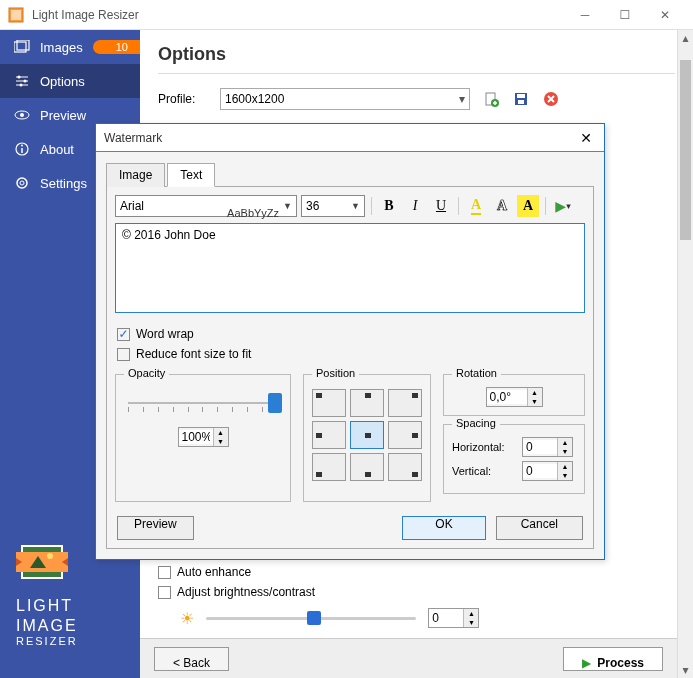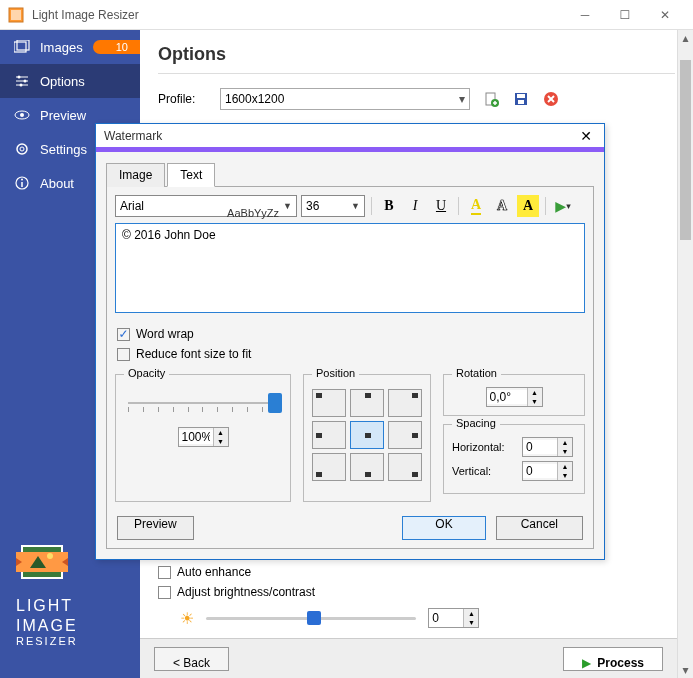--- a/index.html
+++ b/index.html
@@ -50,21 +50,21 @@
 .spin .spinbtns span { font-size: 7px; height: 9px; width: 14px; text-align: center; line-height: 9px; background: #eee; }
 
 
 .bottom-bar { position: absolute; left: 0; right: 16px; bottom: 0; height: 40px; background: #eee; display: flex; align-items: center; justify-content: space-between; padding: 0 14px; border-top: 1px solid #ccc; }
 .btn { height: 24px; border: 1px solid #999; background: #f4f4f4; padding: 0 18px; display: flex; align-items: flex-end; gap: 6px; cursor: pointer; font-size: 12px; }
 .btn.process { background: #fff; }
 .btn.process .tri { color: #2a9d2a; }
 
 
 .dialog { position: absolute; left: 95px; top: 123px; width: 510px; background: #f4f4f4; border: 1.5px solid #1a6ec8; box-shadow: 2px 2px 6px rgba(0,0,0,0.15); }
-.dialog-titlebar { background: #fff; height: 28px; display: flex; align-items: center; padding: 0 8px; border-bottom: 5px solid #8b5cf6; }
+.dialog-titlebar { background: #fff; height: 28px; display: flex; align-items: center; padding: 0 8px; border-bottom: 1px solid #8b5cf6; }
 .dialog-titlebar .dt { flex: 1; font-size: 12px; color: #333; }
 .close-x { width: 20px; height: 20px; display: flex; align-items: center; justify-content: center; cursor: pointer; font-size: 14px; }
 
 .dialog-body { padding: 10px; }
 .tabs { display: flex; border-bottom: 1px solid #aaa; }
 .tab { padding: 4px 12px; border: 1px solid #aaa; border-bottom: none; background: #eee; margin-right: 2px; position: relative; top: 1px; cursor: pointer; }
 .tab.active { background: #fff; border-bottom: 1px solid #fff; }
 .tab-content { border: 1px solid #aaa; border-top: none; background: #fff; padding: 8px; }
 
 .toolbar { display: flex; align-items: center; gap: 4px; margin-bottom: 6px; flex-wrap: nowrap; }
@@ -168,35 +168,35 @@
           <svg width="16" height="14">
             <ellipse cx="8" cy="7" rx="7" ry="4" fill="none" stroke="#fff"></ellipse>
             <circle cx="8" cy="7" r="2" fill="#fff"></circle>
           </svg>
         </span>
       <span>Preview</span>
     </div>
     <div class="sidebar-item">
       <span class="icn">
           <svg width="16" height="16">
-            <circle cx="8" cy="8" r="5" fill="none" stroke="#fff" stroke-width="1.5"></circle>
-            <circle cx="8" cy="8" r="2" fill="none" stroke="#fff"></circle>
-          </svg>
-        </span>
-      <span>Settings</span>
+            <circle cx="8" cy="8" r="6" fill="none" stroke="#fff" stroke-width="1.2"></circle>
+            <line x1="8" y1="7" x2="8" y2="12" stroke="#fff" stroke-width="1.5"></line>
+            <circle cx="8" cy="4.5" r="1" fill="#fff"></circle>
+          </svg>
+        </span>
+      <span>About</span>
     </div>
     <div class="sidebar-item">
       <span class="icn">
           <svg width="16" height="16">
-            <circle cx="8" cy="8" r="6" fill="none" stroke="#fff" stroke-width="1.2"></circle>
-            <line x1="8" y1="7" x2="8" y2="12" stroke="#fff" stroke-width="1.5"></line>
-            <circle cx="8" cy="4.5" r="1" fill="#fff"></circle>
-          </svg>
-        </span>
-      <span>About</span>
+            <circle cx="8" cy="8" r="5" fill="none" stroke="#fff" stroke-width="1.5"></circle>
+            <circle cx="8" cy="8" r="2" fill="none" stroke="#fff"></circle>
+          </svg>
+        </span>
+      <span>Settings</span>
     </div>
     <div class="sidebar-logo">
       <svg width="52" height="48">
         <rect x="6" y="8" width="40" height="32" fill="#3a7a3a" stroke="#fff" stroke-width="2"></rect>
         <rect x="0" y="14" width="52" height="20" fill="#ff9944"></rect>
         <polygon points="14,30 22,18 30,30" fill="#2a5a2a"></polygon>
         <circle cx="34" cy="18" r="3" fill="#ffdd66"></circle>
         <polygon points="0,20 6,24 0,28" fill="#cc5522"></polygon>
         <polygon points="52,20 46,24 52,28" fill="#cc5522"></polygon>
       </svg>

